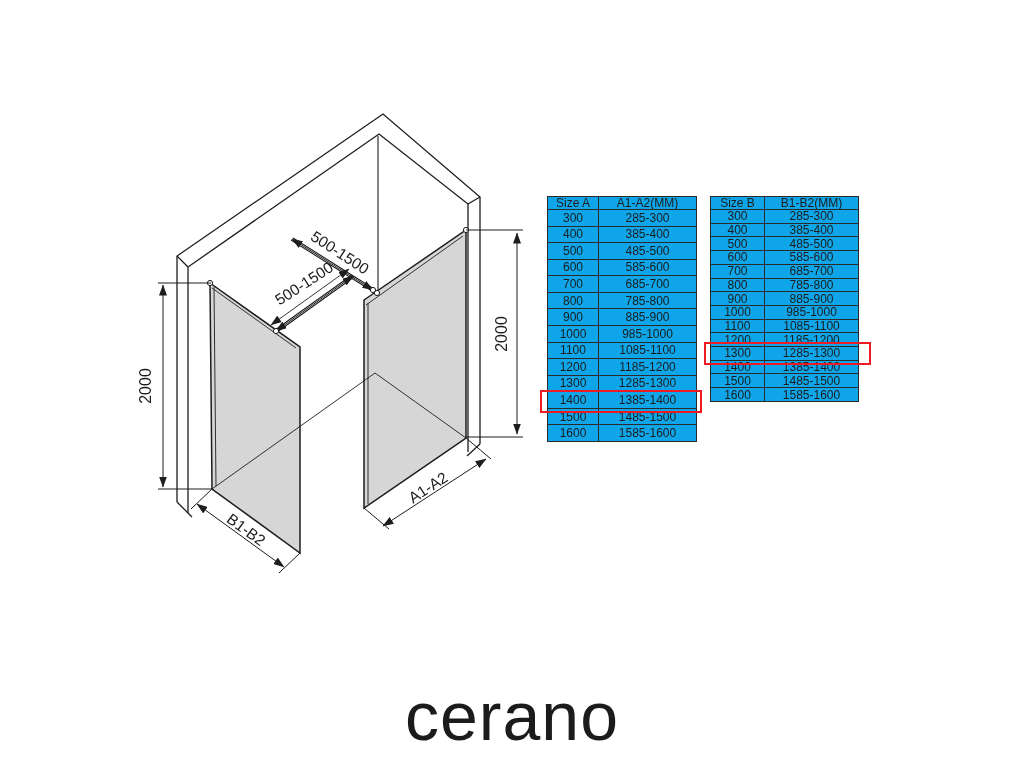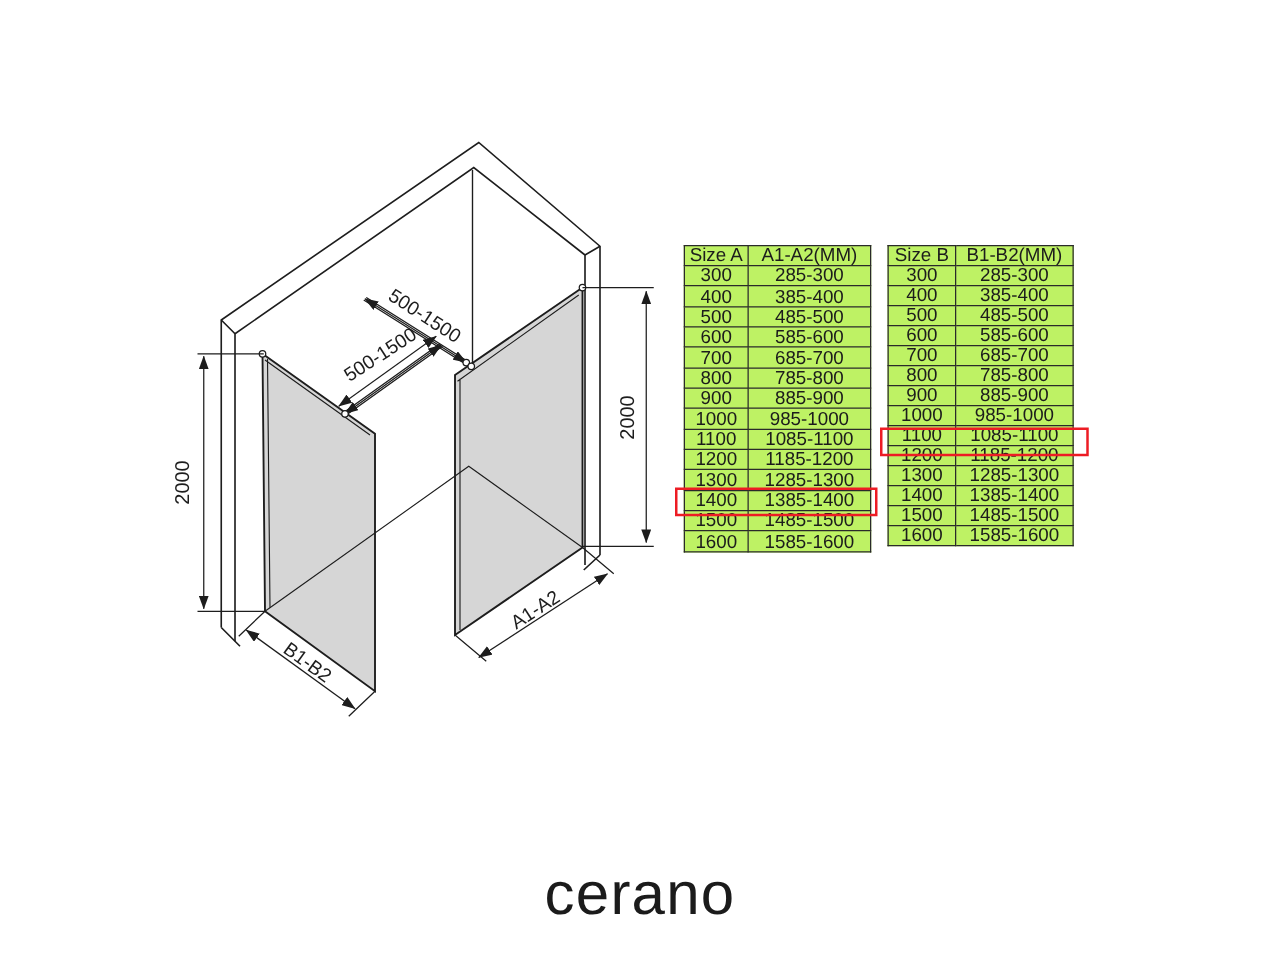--- a/index.html
+++ b/index.html
@@ -5,39 +5,39 @@
   html,body{margin:0;padding:0;background:#ffffff;}
   .canvas{
     position:relative;width:1024px;height:768px;background:#ffffff;overflow:hidden;
     font-family:"Liberation Sans", sans-serif;color:#1d1d1d;
   }
   svg.diagram{position:absolute;left:0;top:0;}
   svg.diagram text{fill:#1d1d1d;font-family:"Liberation Sans", sans-serif;}
 
   table.size-table{
     position:absolute;border-collapse:collapse;table-layout:fixed;
-    background:#bef264;font-size:15px;line-height:1;color:#1c1c1c;
+    background:#0ea5e9;font-size:12px;line-height:1;color:#1c1c1c;
     border:1.4px solid #2a2a2a;
   }
   table.size-table th, table.size-table td{
     border:1px solid #2a2a2a;text-align:center;vertical-align:middle;
     padding:0;font-weight:normal;overflow:hidden;white-space:nowrap;
   }
   #table-a{left:547px;top:196px;width:150px;height:246px;}
   #table-b{left:710px;top:196px;width:149px;height:206px;}
   #table-a col.c1{width:51px;}
   #table-b col.c1{width:54px;}
 
   .hl{position:absolute;border:2px solid #ed1c24;background:transparent;z-index:5;}
   #hl-a{left:540px;top:390px;width:158px;height:19px;}
   #hl-b{left:704px;top:342px;width:163px;height:19px;}
 
   .logo{
     position:absolute;left:0;top:682px;width:1024px;height:72px;line-height:68px;
-    text-align:center;font-size:48px;font-weight:300;letter-spacing:1px;color:#1b1b1b;
+    text-align:center;font-size:68px;font-weight:300;letter-spacing:1px;color:#1b1b1b;
   }
 </style>
 </head>
 <body>
 
 <div class="canvas">
 
   <svg class="diagram" width="1024" height="768" viewBox="0 0 1024 768">
     <defs>
       <marker id="arw" viewBox="0 0 11 8" refX="10.5" refY="4" markerWidth="11" markerHeight="8" markerUnits="userSpaceOnUse" orient="auto-start-reverse">

